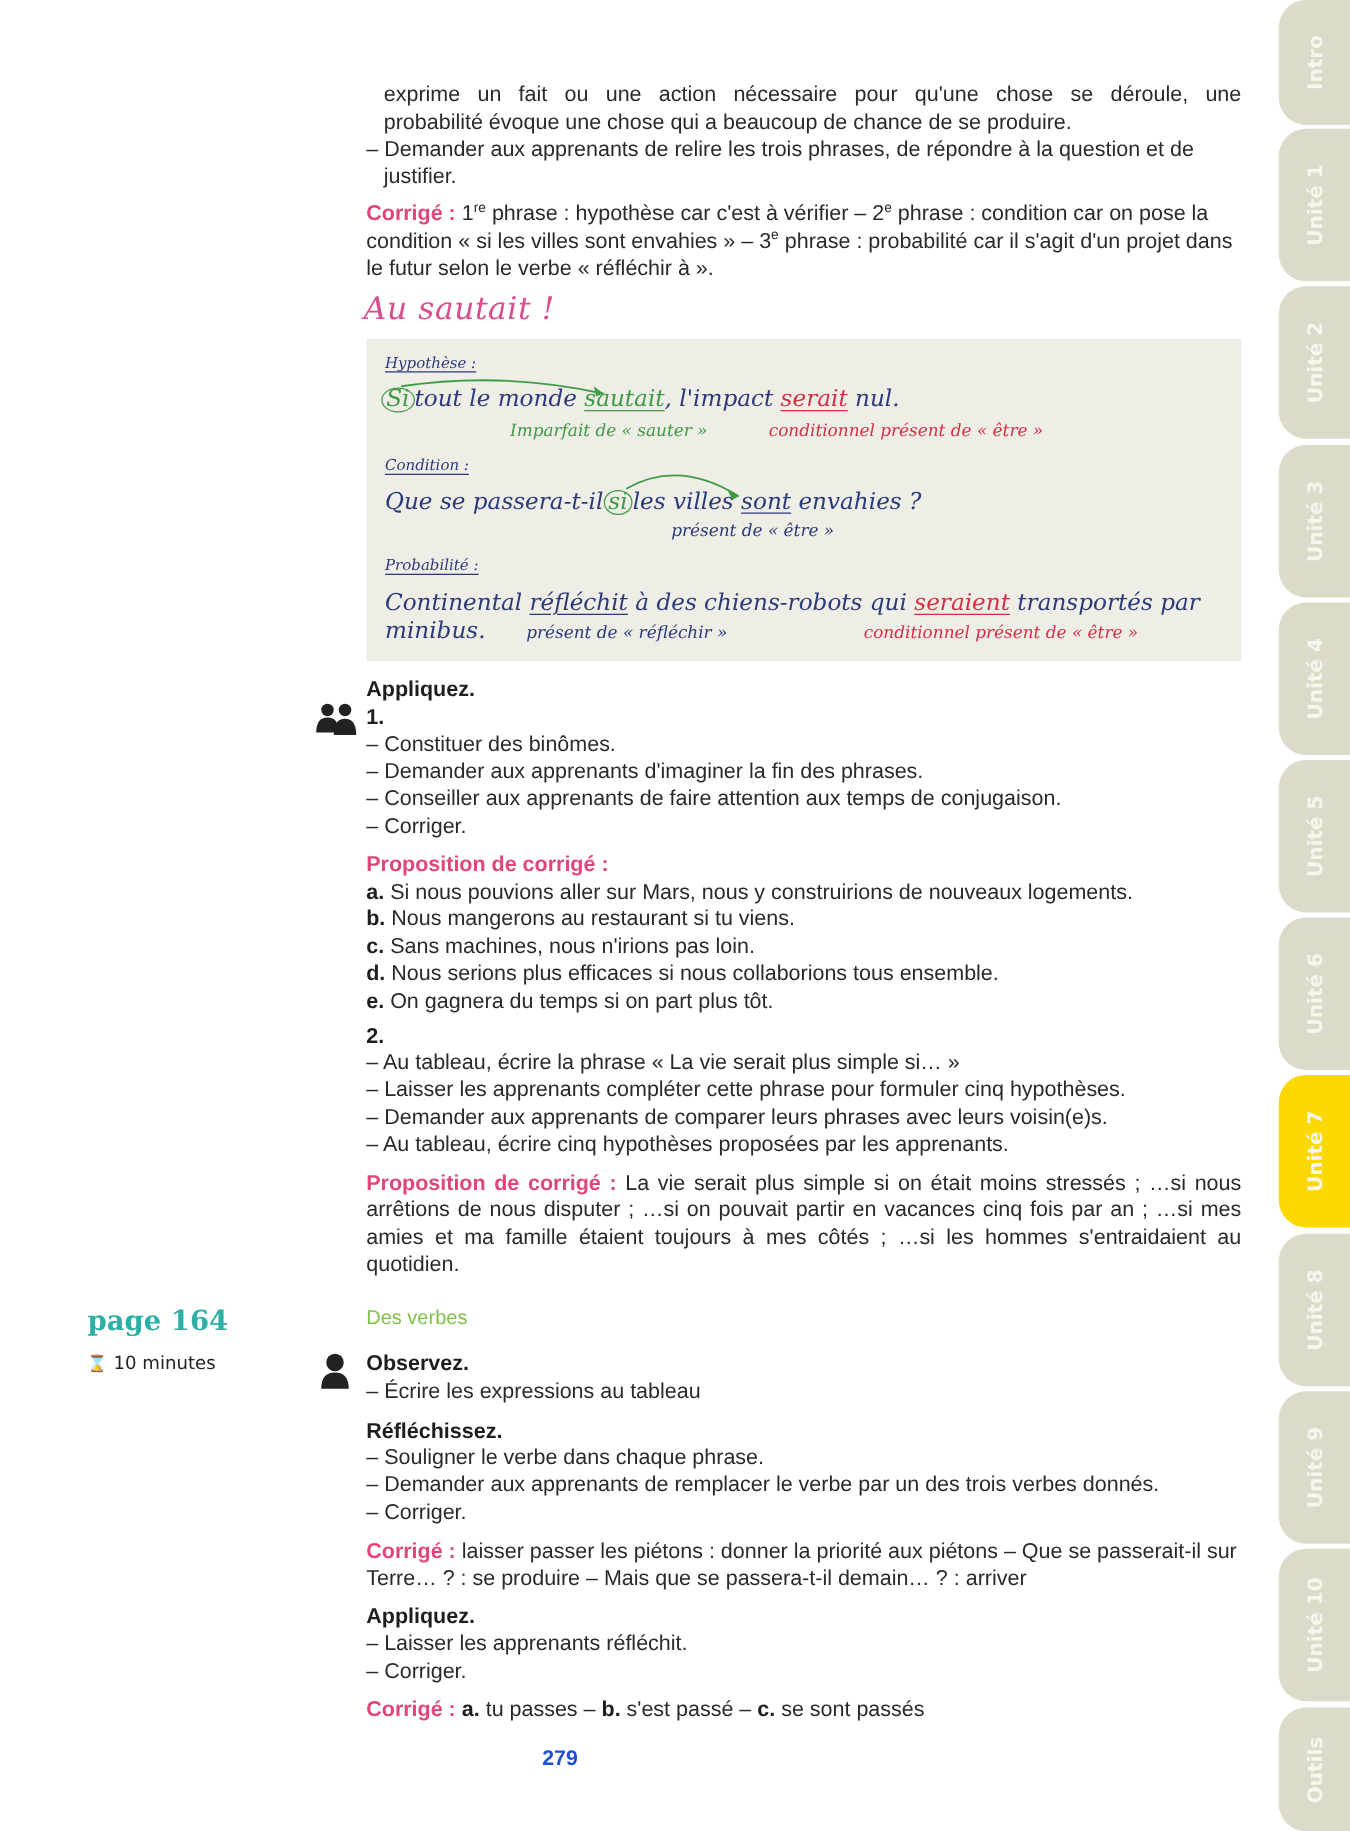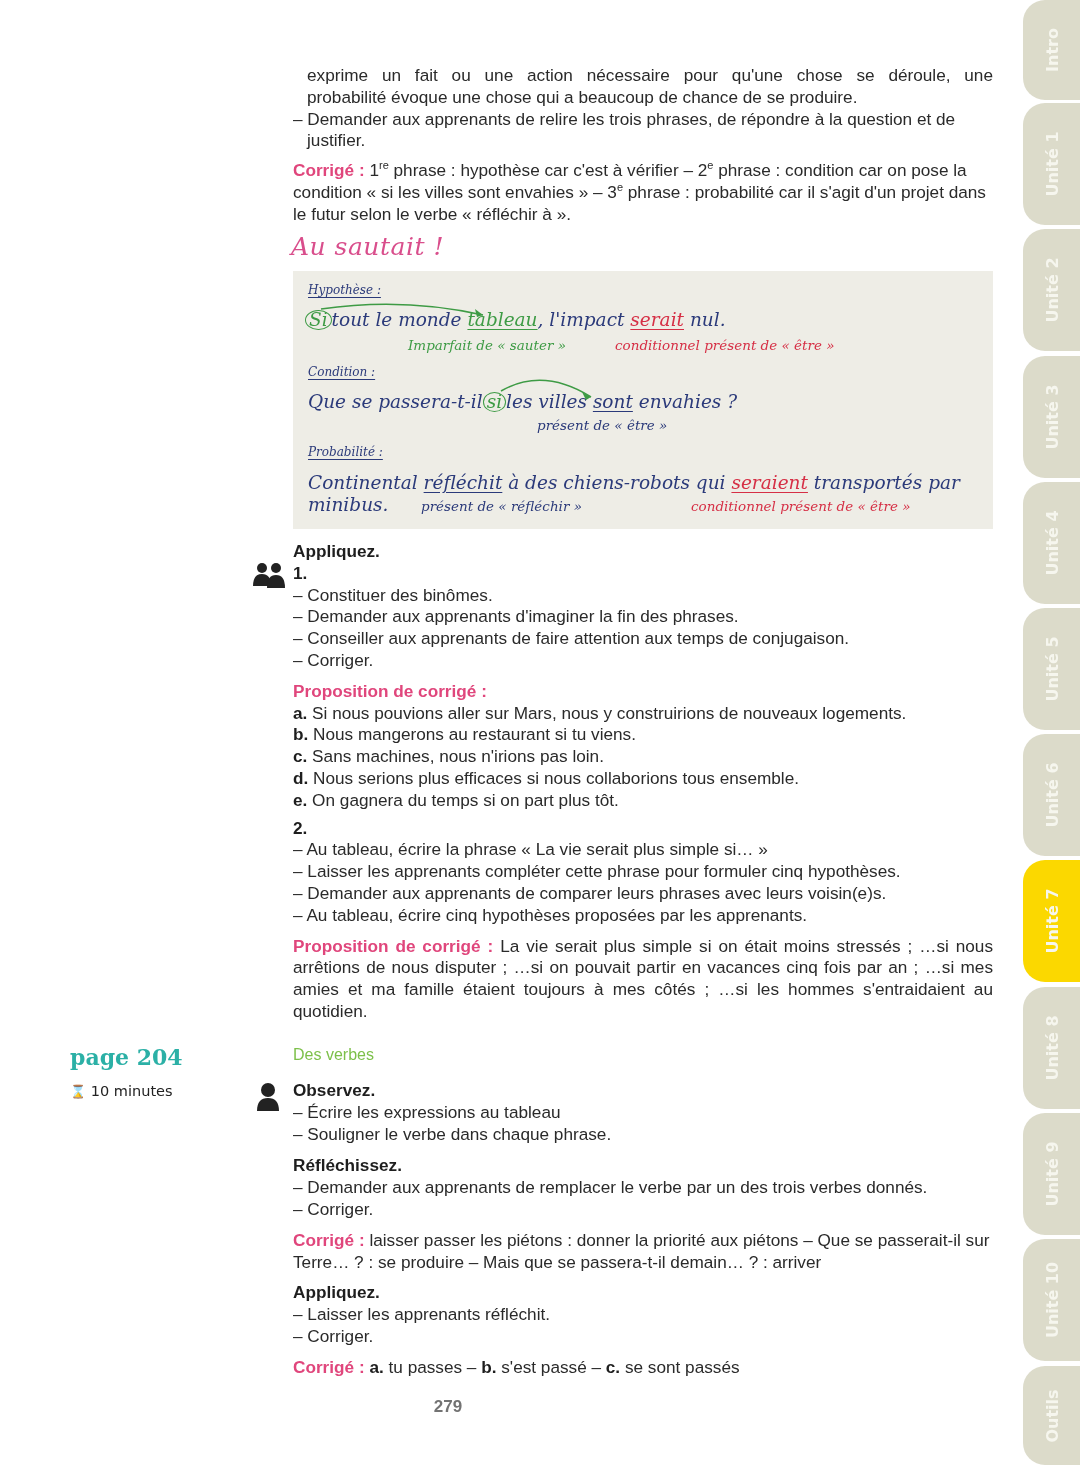--- a/index.html
+++ b/index.html
@@ -19,21 +19,21 @@
   .hw-line { position:absolute; left:15px; font-size:18.5px; white-space:nowrap; }
   .hw-note { position:absolute; font-size:13.5px; white-space:nowrap; }
   .g { color:#3e9b45; }
   .r { color:#d62f45; }
   .u { text-decoration:underline; text-underline-offset:3px; }
   .circle { display:inline-block; border:1.5px solid #3e9b45; border-radius:50%; padding:0 3px; color:#3e9b45; line-height:18px; }
   .section-title { position:absolute; left:293px; top:1046px; font-size:16px; font-weight:normal; color:#7dc04a; }
   .page-ref { position:absolute; left:70px; top:1044px; font-family:"DejaVu Serif", serif; font-weight:bold; font-size:22px; color:#2bb0a6; }
   .duration { position:absolute; left:70px; top:1083px; font-size:14.5px; color:#222; font-family:"DejaVu Sans", sans-serif; }
   .icon { position:absolute; }
-  .page-num { position:absolute; left:0; width:896px; text-align:center; top:1397px; font-size:17px; font-weight:bold; color:#737373; }
+  .page-num { position:absolute; left:0; width:896px; text-align:center; top:1397px; font-size:17px; font-weight:bold; color:#1d4ed8; }
   .tabs { position:absolute; left:1023px; top:0; width:57px; height:1465px; }
   .tab { position:absolute; left:0; width:57px; background:#dcdbca; border-radius:22px 0 0 22px; }
   .tab.active { background:#fbd800; }
   .tab span { position:absolute; left:50%; top:50%; transform:translate(-50%,-50%) rotate(-90deg);
               color:#f6f6ee; font-weight:bold; font-size:16px; white-space:nowrap; font-family:"DejaVu Sans", sans-serif; }
   svg.arrows { position:absolute; left:0; top:0; }
 </style>
 </head>
 <body>
 
@@ -44,21 +44,21 @@
   <p class="p" style="margin-top:8px;">
     <span class="pink">Corrigé :</span>
     <span>1</span><span class="sup">re</span><span> phrase : hypothèse car c'est à vérifier – 2</span><span class="sup">e</span><span> phrase : condition car on pose la condition « si les villes sont envahies » – 3</span><span class="sup">e</span><span> phrase : probabilité car il s'agit d'un projet dans le futur selon le verbe « réfléchir à ».</span>
   </p>
 </div>
 
 <div class="au-title">Au sautait !</div>
 <div class="board">
   <div class="hw hw-title" style="top:12px;">Hypothèse :</div>
   <div class="hw hw-line" style="top:38px; left:12px;">
-    <span class="circle">Si</span><span>tout le monde </span><span class="g u">tableau</span><span>, l'impact </span><span class="r u">serait</span><span> nul.</span>
+    <span class="circle">Si</span><span>tout le monde </span><span class="g u">sautait</span><span>, l'impact </span><span class="r u">serait</span><span> nul.</span>
   </div>
   <div class="hw hw-note g" style="left:115px; top:66px;">Imparfait de « sauter »</div>
   <div class="hw hw-note r" style="left:322px; top:66px;">conditionnel présent de « être »</div>
 
   <div class="hw hw-title" style="top:94px;">Condition :</div>
   <div class="hw hw-line" style="top:120px;">
     <span>Que se passera-t-il</span><span class="circle">si</span><span>les villes </span><span class="u">sont</span><span> envahies ?</span>
   </div>
   <div class="hw hw-note" style="left:244px; top:146px;">présent de « être »</div>
 
@@ -100,36 +100,36 @@
   <p class="p bold" style="margin-top:6px;">2.</p>
   <p class="p">– Au tableau, écrire la phrase « La vie serait plus simple si… »</p>
   <p class="p">– Laisser les apprenants compléter cette phrase pour formuler cinq hypothèses.</p>
   <p class="p">– Demander aux apprenants de comparer leurs phrases avec leurs voisin(e)s.</p>
   <p class="p">– Au tableau, écrire cinq hypothèses proposées par les apprenants.</p>
   <p class="p" style="margin-top:9px; text-align:justify;">
     <span class="pink">Proposition de corrigé :</span><span> La vie serait plus simple si on était moins stressés ; …si nous arrêtions de nous disputer ; …si on pouvait partir en vacances cinq fois par an ; …si mes amies et ma famille étaient toujours à mes côtés ; …si les hommes s'entraidaient au quotidien.</span>
   </p>
 </div>
 
-<div class="page-ref">page 204</div>
+<div class="page-ref">page 164</div>
 <div class="duration">
   <span style="font-size:13px;">⌛</span>
   <span>10 minutes</span>
 </div>
 
 <div class="section-title">Des verbes</div>
 <svg class="icon" style="left:256px; top:1082px;" width="24" height="30" viewBox="0 0 24 30">
   <circle cx="12" cy="8" r="7" fill="#222"></circle>
   <path d="M1 29 Q1 16 12 16 Q23 16 23 29 Z" fill="#222"></path>
 </svg>
 <div class="main" style="top:1080px;">
   <p class="p bold">Observez.</p>
   <p class="p">– Écrire les expressions au tableau</p>
+  <p class="p bold" style="margin-top:10px;">Réfléchissez.</p>
   <p class="p">– Souligner le verbe dans chaque phrase.</p>
-  <p class="p bold" style="margin-top:10px;">Réfléchissez.</p>
   <p class="p">– Demander aux apprenants de remplacer le verbe par un des trois verbes donnés.</p>
   <p class="p">– Corriger.</p>
   <p class="p" style="margin-top:9px;">
     <span class="pink">Corrigé :</span><span> laisser passer les piétons : donner la priorité aux piétons – Que se passerait-il sur Terre… ? : se produire – Mais que se passera-t-il demain… ? : arriver</span>
   </p>
   <p class="p bold" style="margin-top:9px;">Appliquez.</p>
   <p class="p">– Laisser les apprenants réfléchit.</p>
   <p class="p">– Corriger.</p>
   <p class="p" style="margin-top:9px;">
     <span class="pink">Corrigé :</span>

